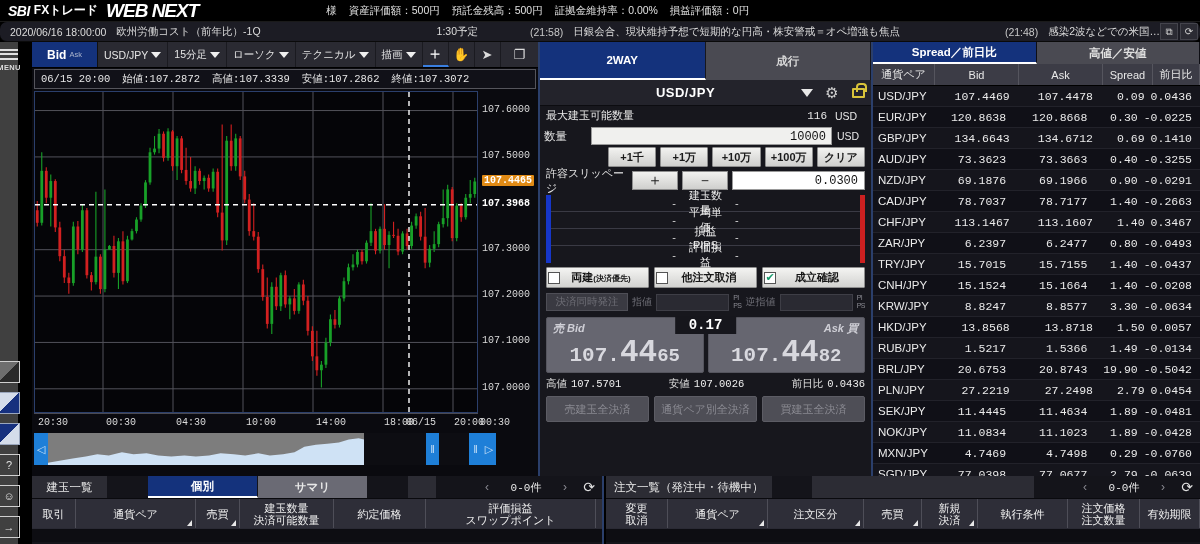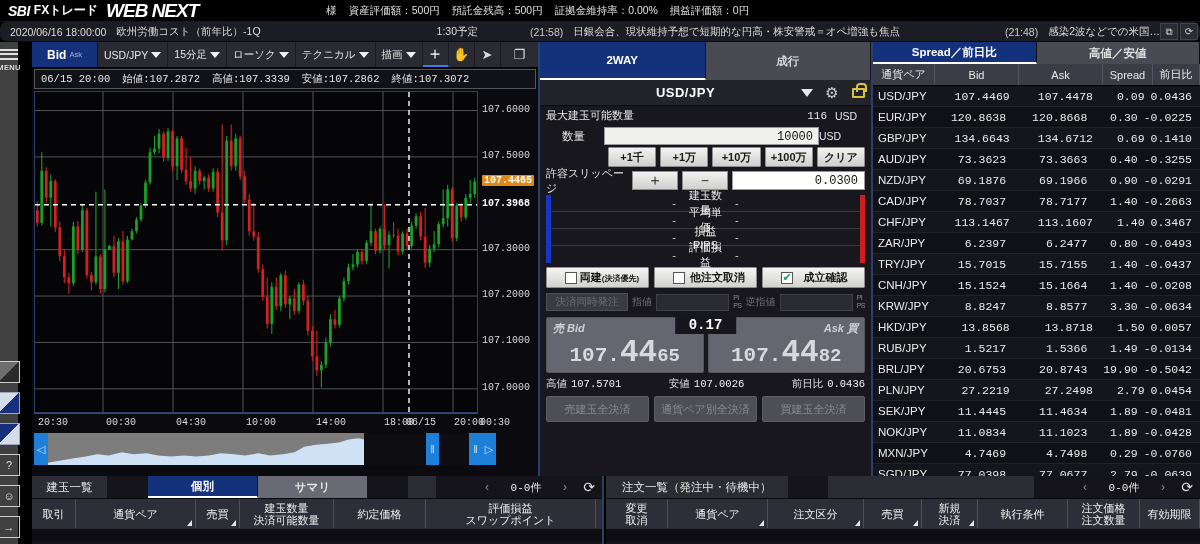--- a/index.html
+++ b/index.html
@@ -181,21 +181,21 @@
     content:''; position:absolute; left:2px; top:-7px; width:7px; height:7px;
     border:2px solid #d8c33a; border-bottom: none; border-radius: 4px 4px 0 0;
   }
   .maxqty {
     height: 19px; display: flex; align-items: center; font-size: 11px; color: #e8e8e8;
     padding: 0 6px;
   }
   .maxqty .lbl { flex: 1; }
   .maxqty .val { font-family:"Liberation Mono","DejaVu Sans Mono",monospace; margin-right: 8px; }
   .maxqty .unit { width: 30px; font-size: 10.5px; }
-  .qty-row { height: 22px; display: flex; align-items: center; padding: 0 22px; }
+  .qty-row { height: 22px; display: flex; align-items: center; padding: 0 4px; gap: 5px; }
   .qty-lbl { font-size: 11.5px; width: 42px; }
   .qty-input {
     flex: 1; height: 18px; background: #f0f0ee; color: #111; text-align: right;
     font-size: 12px; padding-right: 5px; line-height: 18px;
     font-family: "Liberation Mono","DejaVu Sans Mono",monospace; border: 1px solid #999;
   }
   .qty-unit { width: 30px; font-size: 10.5px; }
   .qbtn-row { display: flex; gap: 4px; padding: 0 6px 0 68px; height: 20px; }
   .qbtn {
     flex: 1; background: linear-gradient(#f2f2f0,#cfcfcd); color: #1a1a1a;
@@ -224,21 +224,21 @@
     display: flex; align-items: center; height: 17px; font-size: 11px;
     border-bottom: 1px solid #3a3a44;
   }
   .pos-row:last-child { border-bottom: none; }
   .pos-l { width: 140px; text-align: right; padding-right: 10px; color: #d8d8d8; }
   .pos-c { flex: 1; text-align: center; color: #f0f0f0; }
   .pos-r { width: 140px; text-align: left; padding-left: 10px; color: #d8d8d8; }
   .chk-row { display: flex; gap: 5px; padding: 4px 6px 0 6px; height: 25px; }
   .chk {
     flex: 1; background: linear-gradient(#f4f4f2,#d2d2d0); color: #151515;
-    display: flex; align-items: center; gap: 0; padding-left: 18px;
+    display: flex; align-items: center; gap: 0; padding-left: 1px;
     border: 1px solid #8e8e8e; font-size: 11px; border-radius: 1px;
   }
   .chk .box {
     width: 12px; height: 12px; background: #fff; border: 1px solid #555;
     display: flex; align-items: center; justify-content: center;
     font-size: 11px; color: #1a9c6e; font-weight: bold; line-height: 1;
   }
   .chk .txt { flex: 1; text-align: center; padding-right: 6px; font-weight: 600; }
   .chk .sub { font-size: 8px; }
   .sim-row { display: flex; align-items: center; gap: 4px; padding: 4px 6px 0 6px; height: 24px; }
@@ -338,21 +338,21 @@
     width: 76px; display: flex; align-items: center; justify-content: center;
     font-size: 11.5px; color: #e8e8e8; background: #2c2c34; border-right: 1px solid #14141a;
   }
   .btab {
     width: 110px; display: flex; align-items: center; justify-content: center;
     font-size: 11.5px; font-weight: bold; color: #e8e8e8; background: #6a6a74;
     border-right: 1px solid #14141a;
   }
   .btab.active { background: #14327c; color: #fff; border-bottom: 2px solid #fff; }
   .btab-title {
-    flex: 0 0 auto; display: flex; align-items: center; padding: 0 16px;
+    flex: 0 0 auto; display: flex; align-items: center; padding: 0 8px;
     font-size: 11.5px; color: #e8e8e8; background: #2c2c34;
   }
   .btab-fill { flex: 1; background: #2c2c34; }
   .pager { display: flex; align-items: center; gap: 0; }
   .pg-arrow {
     width: 22px; height: 22px; display: flex; align-items: center; justify-content: center;
     color: #8a8a92; font-size: 12px; background: #14141a;
   }
   .pg-count {
     width: 56px; text-align: center; font-size: 11px; color: #e8e8e8; background: #14141a;

